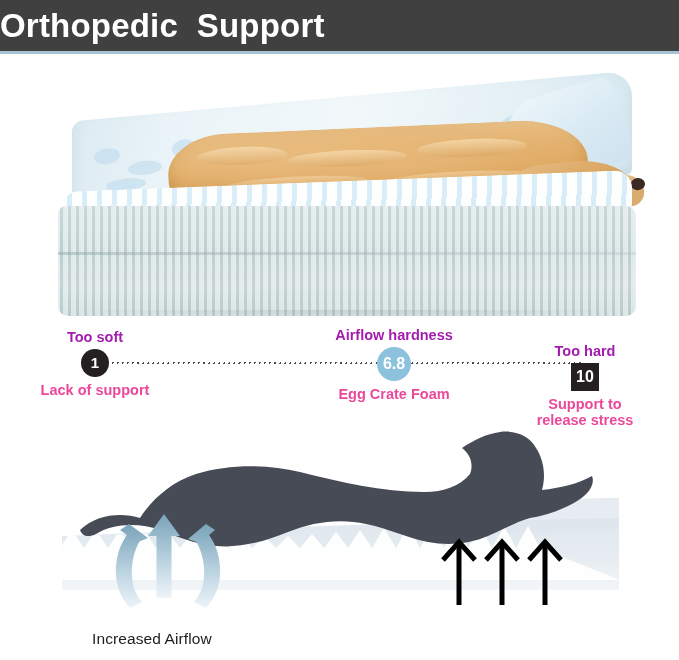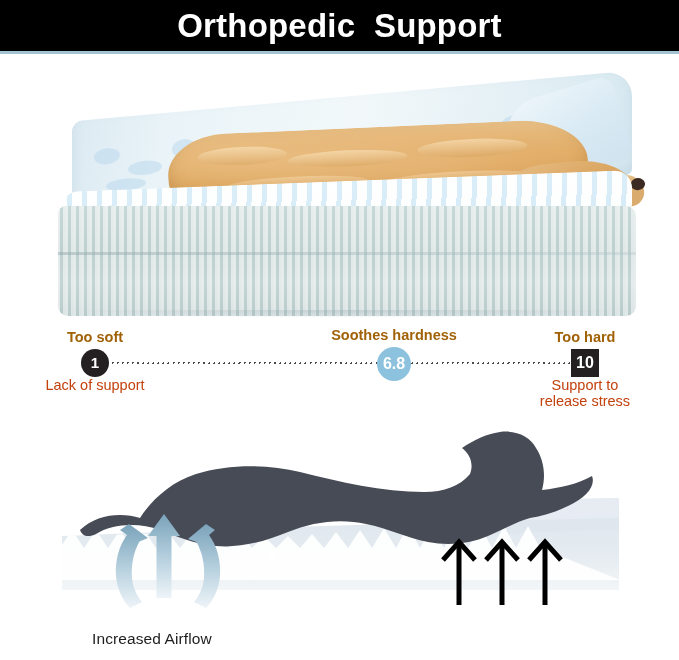--- a/index.html
+++ b/index.html
@@ -15,25 +15,24 @@
     font-family: "Liberation Sans", sans-serif;
     -webkit-font-smoothing: antialiased;
   }
 
   
   #header-banner {
     position: absolute;
     left: 0; top: 0;
     width: 679px;
     height: 51px;
-    background: #000000;
+    background: #404040;
     border-bottom: 3px solid #a4c4d4;
     display: flex;
     align-items: center;
-    justify-content: center;
   }
   #header-title {
     color: #ffffff;
     font-size: 33px;
     font-weight: bold;
     letter-spacing: 0.2px;
     white-space: pre;
     line-height: 1;
   }
 
@@ -185,30 +184,31 @@
     left: 92px; top: 40px;
     width: 490px; height: 2px;
     background: repeating-linear-gradient(115deg,
         #4a4a4a 0px, #4a4a4a 1.4px,
         rgba(255,255,255,0) 1.4px, rgba(255,255,255,0) 4.6px);
   }
   .scale-point { position: absolute; text-align: center; }
   .scale-top-label {
     font-size: 14.5px;
     font-weight: bold;
-    color: #a16207;
+    color: #a21caf;
     white-space: nowrap;
     line-height: 1.1;
   }
   .scale-bottom-label {
     font-size: 14.5px;
-    font-weight: normal;
-    color: #c2410c;
+    font-weight: bold;
+    color: #ec4899;
     white-space: nowrap;
     line-height: 1.12;
+    margin-top: 5px;
   }
   .marker {
     display: inline-flex;
     align-items: center;
     justify-content: center;
     color: #ffffff;
     font-weight: bold;
     margin: 3px 0 0 0;
     line-height: 1;
   }
@@ -290,25 +290,26 @@
 
   <div class="scale-track"></div>
 
   <div class="scale-point" style="left:20px; top:8px; width:150px;">
     <div class="scale-top-label">Too soft</div>
     <div class="marker marker-soft">1</div>
     <div class="scale-bottom-label">Lack of support</div>
   </div>
 
   <div class="scale-point" style="left:300px; top:6px; width:188px;">
-    <div class="scale-top-label">Soothes hardness</div>
+    <div class="scale-top-label">Airflow hardness</div>
     <div class="marker marker-mid">6.8</div>
+    <div class="scale-bottom-label">Egg Crate Foam</div>
   </div>
 
-  <div class="scale-point" style="left:505px; top:8px; width:160px;">
+  <div class="scale-point" style="left:505px; top:22px; width:160px;">
     <div class="scale-top-label">Too hard</div>
     <div class="marker marker-hard">10</div>
     <div class="scale-bottom-label">
       <span>Support to</span><br>
       <span>release stress</span>
     </div>
   </div>
 </div>
 
 <div id="cross-section">

